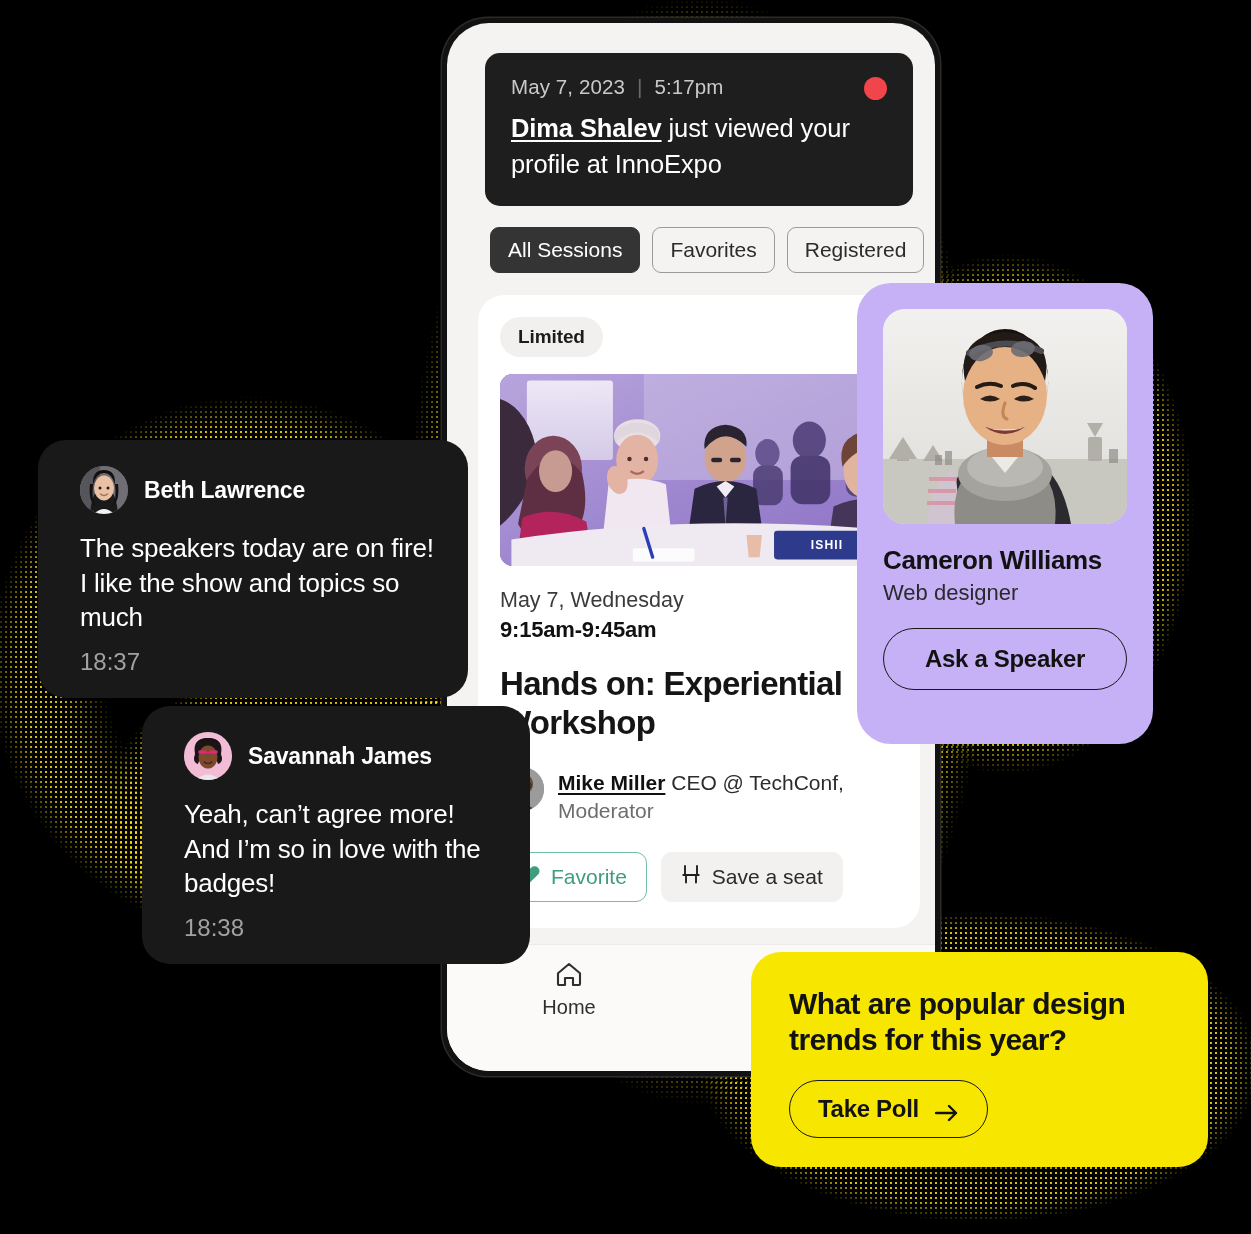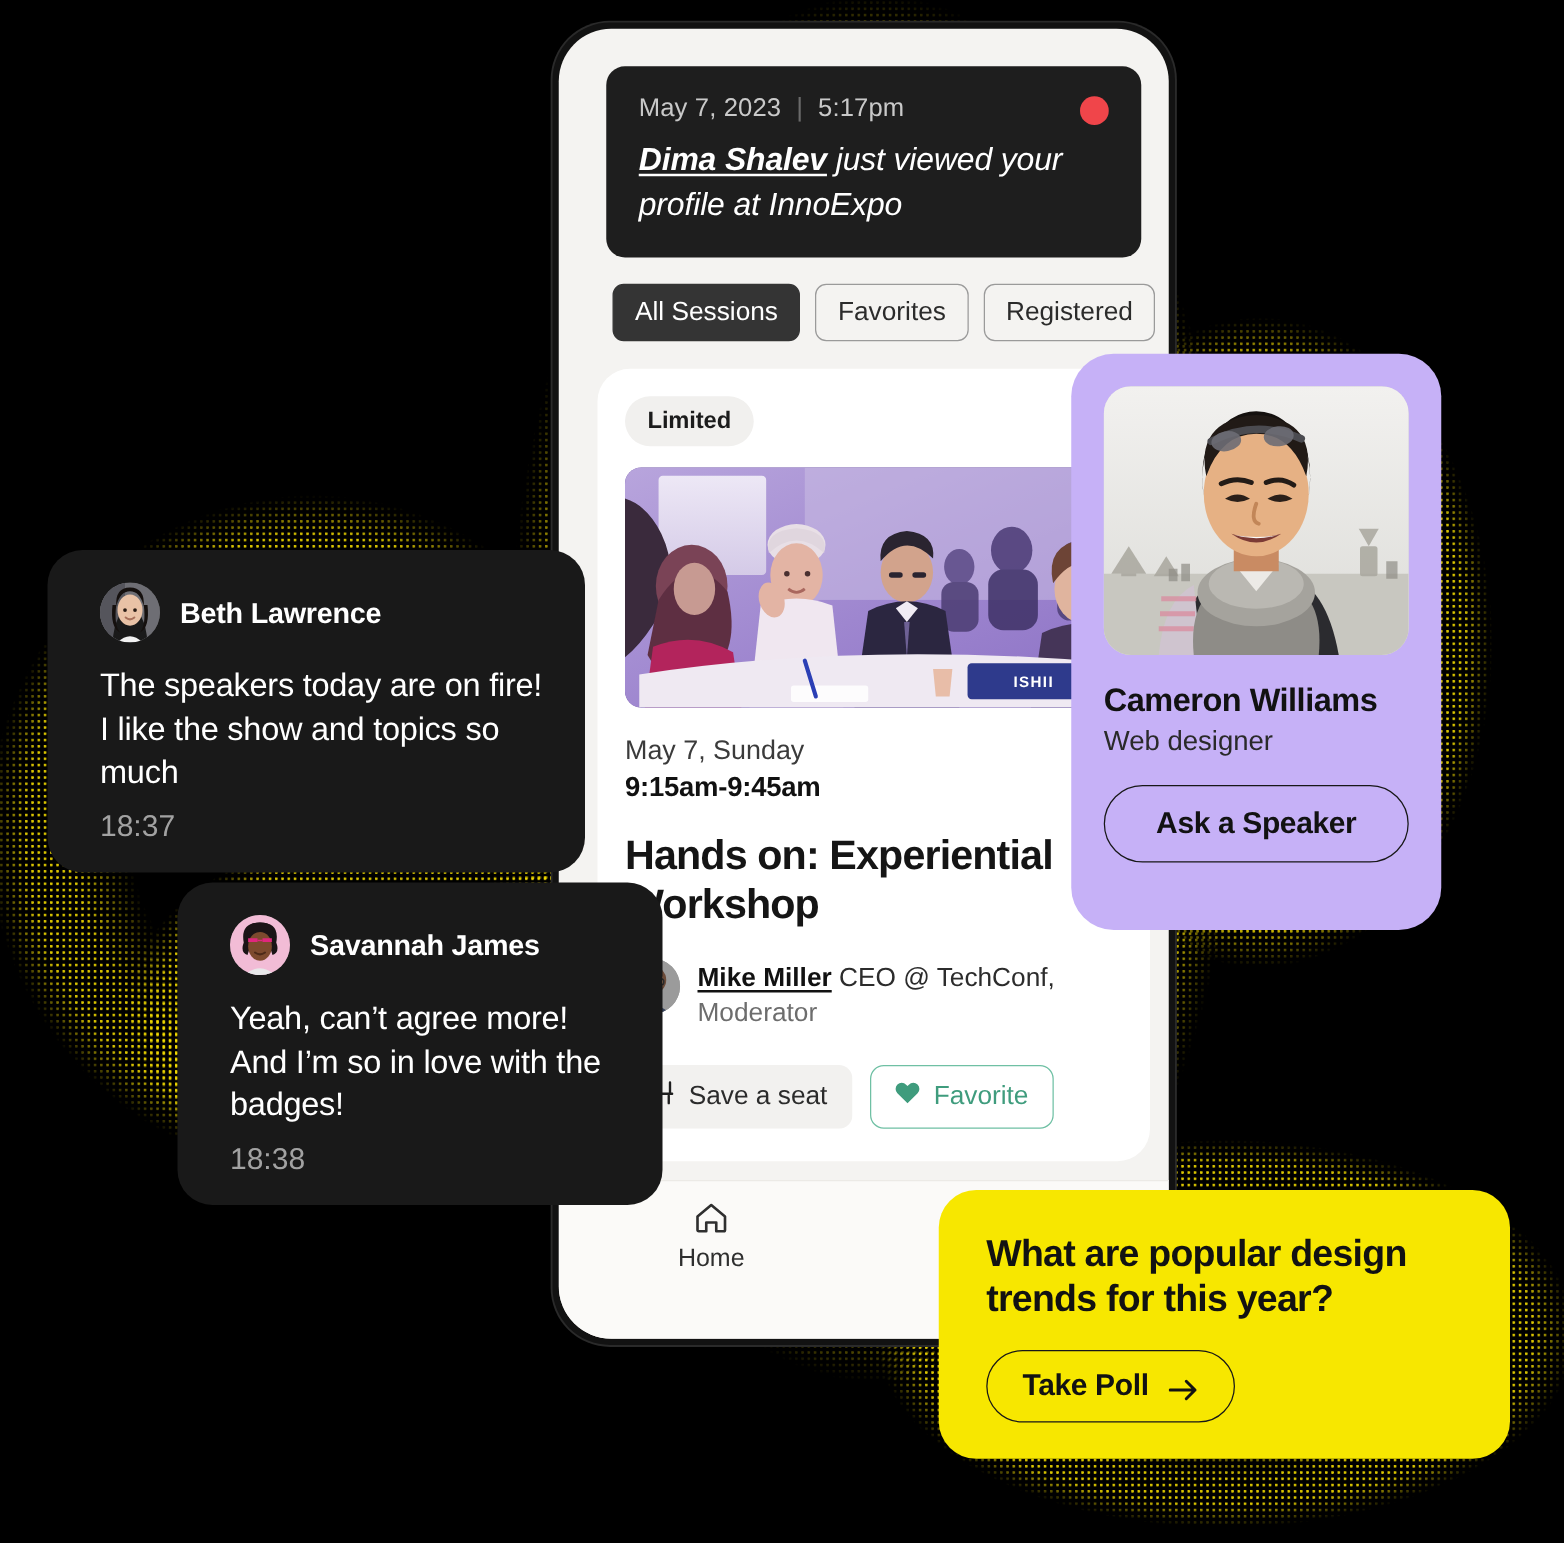--- a/index.html
+++ b/index.html
@@ -51,21 +51,20 @@
     color:#c9c9c9;font-size:20.5px;letter-spacing:.1px;
   }
   .notif-sep{color:#6a6a6a;font-size:21px;font-weight:300;}
   .notif-dot{
     position:absolute;right:26px;top:24px;width:23px;height:23px;
     border-radius:50%;background:#f0454a;
   }
   .notif-body{
     margin-top:11px;color:#fff;font-size:25.5px;line-height:1.42;
     letter-spacing:-.1px;
-    font-style:italic;
   }
   .notif-body .who{font-weight:700;text-decoration:underline;text-underline-offset:3px;}
 
   
   .chips{
     position:absolute;left:43px;top:204px;display:flex;gap:12px;z-index:5;
   }
   .chip{
     font-size:21px;padding:9px 17px;border-radius:9px;box-sizing:border-box;
     color:#2b2b2b;background:transparent;border:1.4px solid #9a9a9a;
@@ -243,21 +242,21 @@
 
             <path d="M30 150 q170 -26 370 -6 l0 30 H30 Z" fill="#efe9f2"></path>
             <rect x="268" y="142" width="96" height="26" rx="3" fill="#2e3a8c"></rect>
             <text x="316" y="159" font-size="11" fill="#fff" text-anchor="middle" font-family="Liberation Sans, sans-serif" font-weight="700" letter-spacing="1">ISHII</text>
             <path d="M243 146 h14 l-2 20 h-10 Z" fill="#e8bda8"></path>
             <rect x="140" y="158" width="56" height="12" rx="2" fill="#fff" opacity=".85"></rect>
             <path d="M150 140 l8 26" stroke="#2b3fb5" stroke-width="3" stroke-linecap="round"></path>
           </svg>
         </div>
 
-        <div class="sess-date">May 7, Sunday</div>
+        <div class="sess-date">May 7, Wednesday</div>
         <div class="sess-time">9:15am-9:45am</div>
         <div class="sess-title">Hands on: Experiential Workshop</div>
 
         <div class="speaker-row">
           <div class="spk-avatar">
             <svg viewBox="0 0 44 44" aria-hidden="true">
               <rect width="44" height="44" fill="#9b9b9b"></rect>
               <circle cx="22" cy="17" r="11" fill="#6b4a38"></circle>
               <ellipse cx="22" cy="18" rx="8.5" ry="10" fill="#c08a63"></ellipse>
               <rect x="13" y="16" width="7" height="5" rx="2.2" fill="none" stroke="#2a2a2a" stroke-width="1.2"></rect>
@@ -269,37 +268,37 @@
             </svg>
           </div>
           <div class="spk-text">
             <span class="nm">Mike Miller</span>
             <span>CEO @ TechConf,</span>
             <span class="role">Moderator</span>
           </div>
         </div>
 
         <div class="btn-row">
+          <button class="btn btn-fav">
+            <span>
+              <svg width="20" height="19" viewBox="0 0 20 19" aria-hidden="true">
+                <path d="M10 17.5 1.9 9.6a4.9 4.9 0 0 1 7-6.9L10 3.8l1.1-1.1a4.9 4.9 0 0 1 7 6.9Z" fill="#3f9c7d"></path>
+              </svg>
+            </span>
+            <span>Favorite</span>
+          </button>
           <button class="btn btn-seat">
             <span>
               <svg width="20" height="21" viewBox="0 0 20 21" aria-hidden="true">
                 <g fill="none" stroke="#1f1f1f" stroke-width="1.9" stroke-linecap="round">
                   <path d="M4 2v8M16 2v8M2.3 11h15.4M5 12.5v6M15 12.5v6"></path>
                 </g>
               </svg>
             </span>
             <span>Save a seat</span>
-          </button>
-          <button class="btn btn-fav">
-            <span>
-              <svg width="20" height="19" viewBox="0 0 20 19" aria-hidden="true">
-                <path d="M10 17.5 1.9 9.6a4.9 4.9 0 0 1 7-6.9L10 3.8l1.1-1.1a4.9 4.9 0 0 1 7 6.9Z" fill="#3f9c7d"></path>
-              </svg>
-            </span>
-            <span>Favorite</span>
           </button>
         </div>
       </div>
 
       <div class="notif">
         <div class="notif-meta">
           <span>May 7, 2023</span>
           <span class="notif-sep">|</span>
           <span>5:17pm</span>
         </div>

